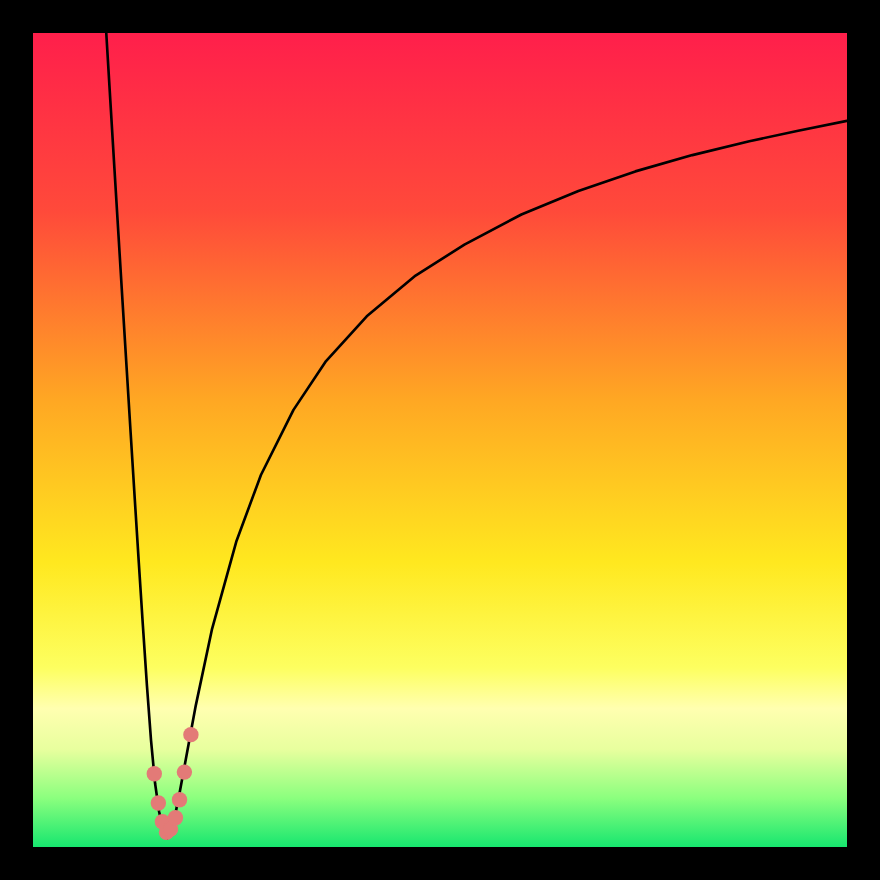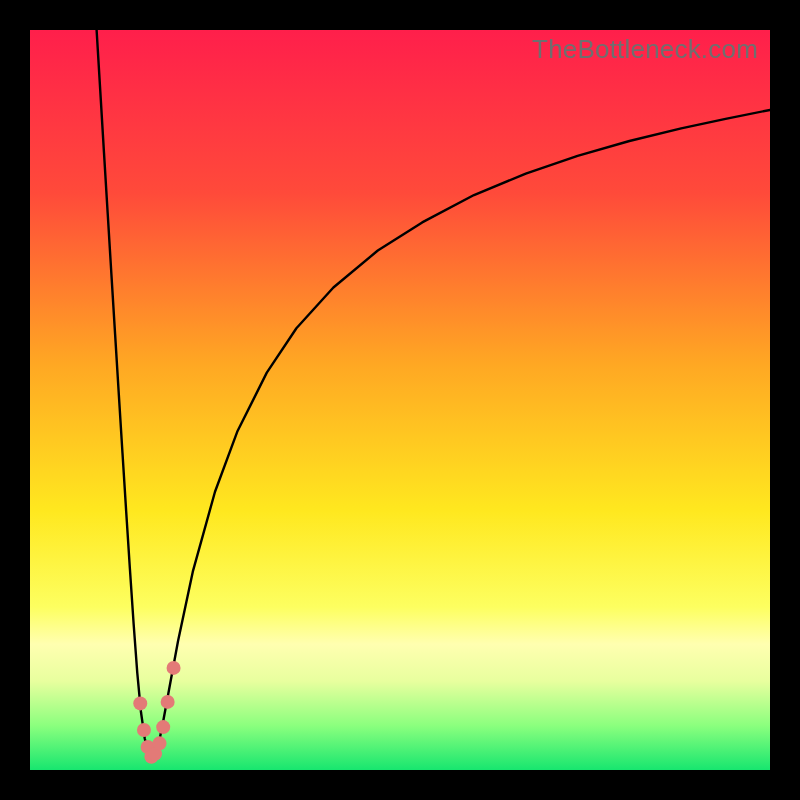--- a/index.html
+++ b/index.html
@@ -57,15 +57,14 @@
           <circle cx="113.96" cy="700.04" r="7" fill="#e37a77"></circle>
           <circle cx="117.66" cy="717.06" r="7" fill="#e37a77"></circle>
           <circle cx="121.36" cy="726.68" r="7" fill="#e37a77"></circle>
           <circle cx="125.06" cy="723.72" r="7" fill="#e37a77"></circle>
           <circle cx="129.50" cy="713.36" r="7" fill="#e37a77"></circle>
           <circle cx="133.20" cy="697.08" r="7" fill="#e37a77"></circle>
           <circle cx="137.64" cy="671.92" r="7" fill="#e37a77"></circle>
           <circle cx="143.56" cy="637.88" r="7" fill="#e37a77"></circle>
         </g>
     </svg>
-    <div class="watermark">TheBottleneck.com</div>
   </div>
 </div>
 
 </body></html>

